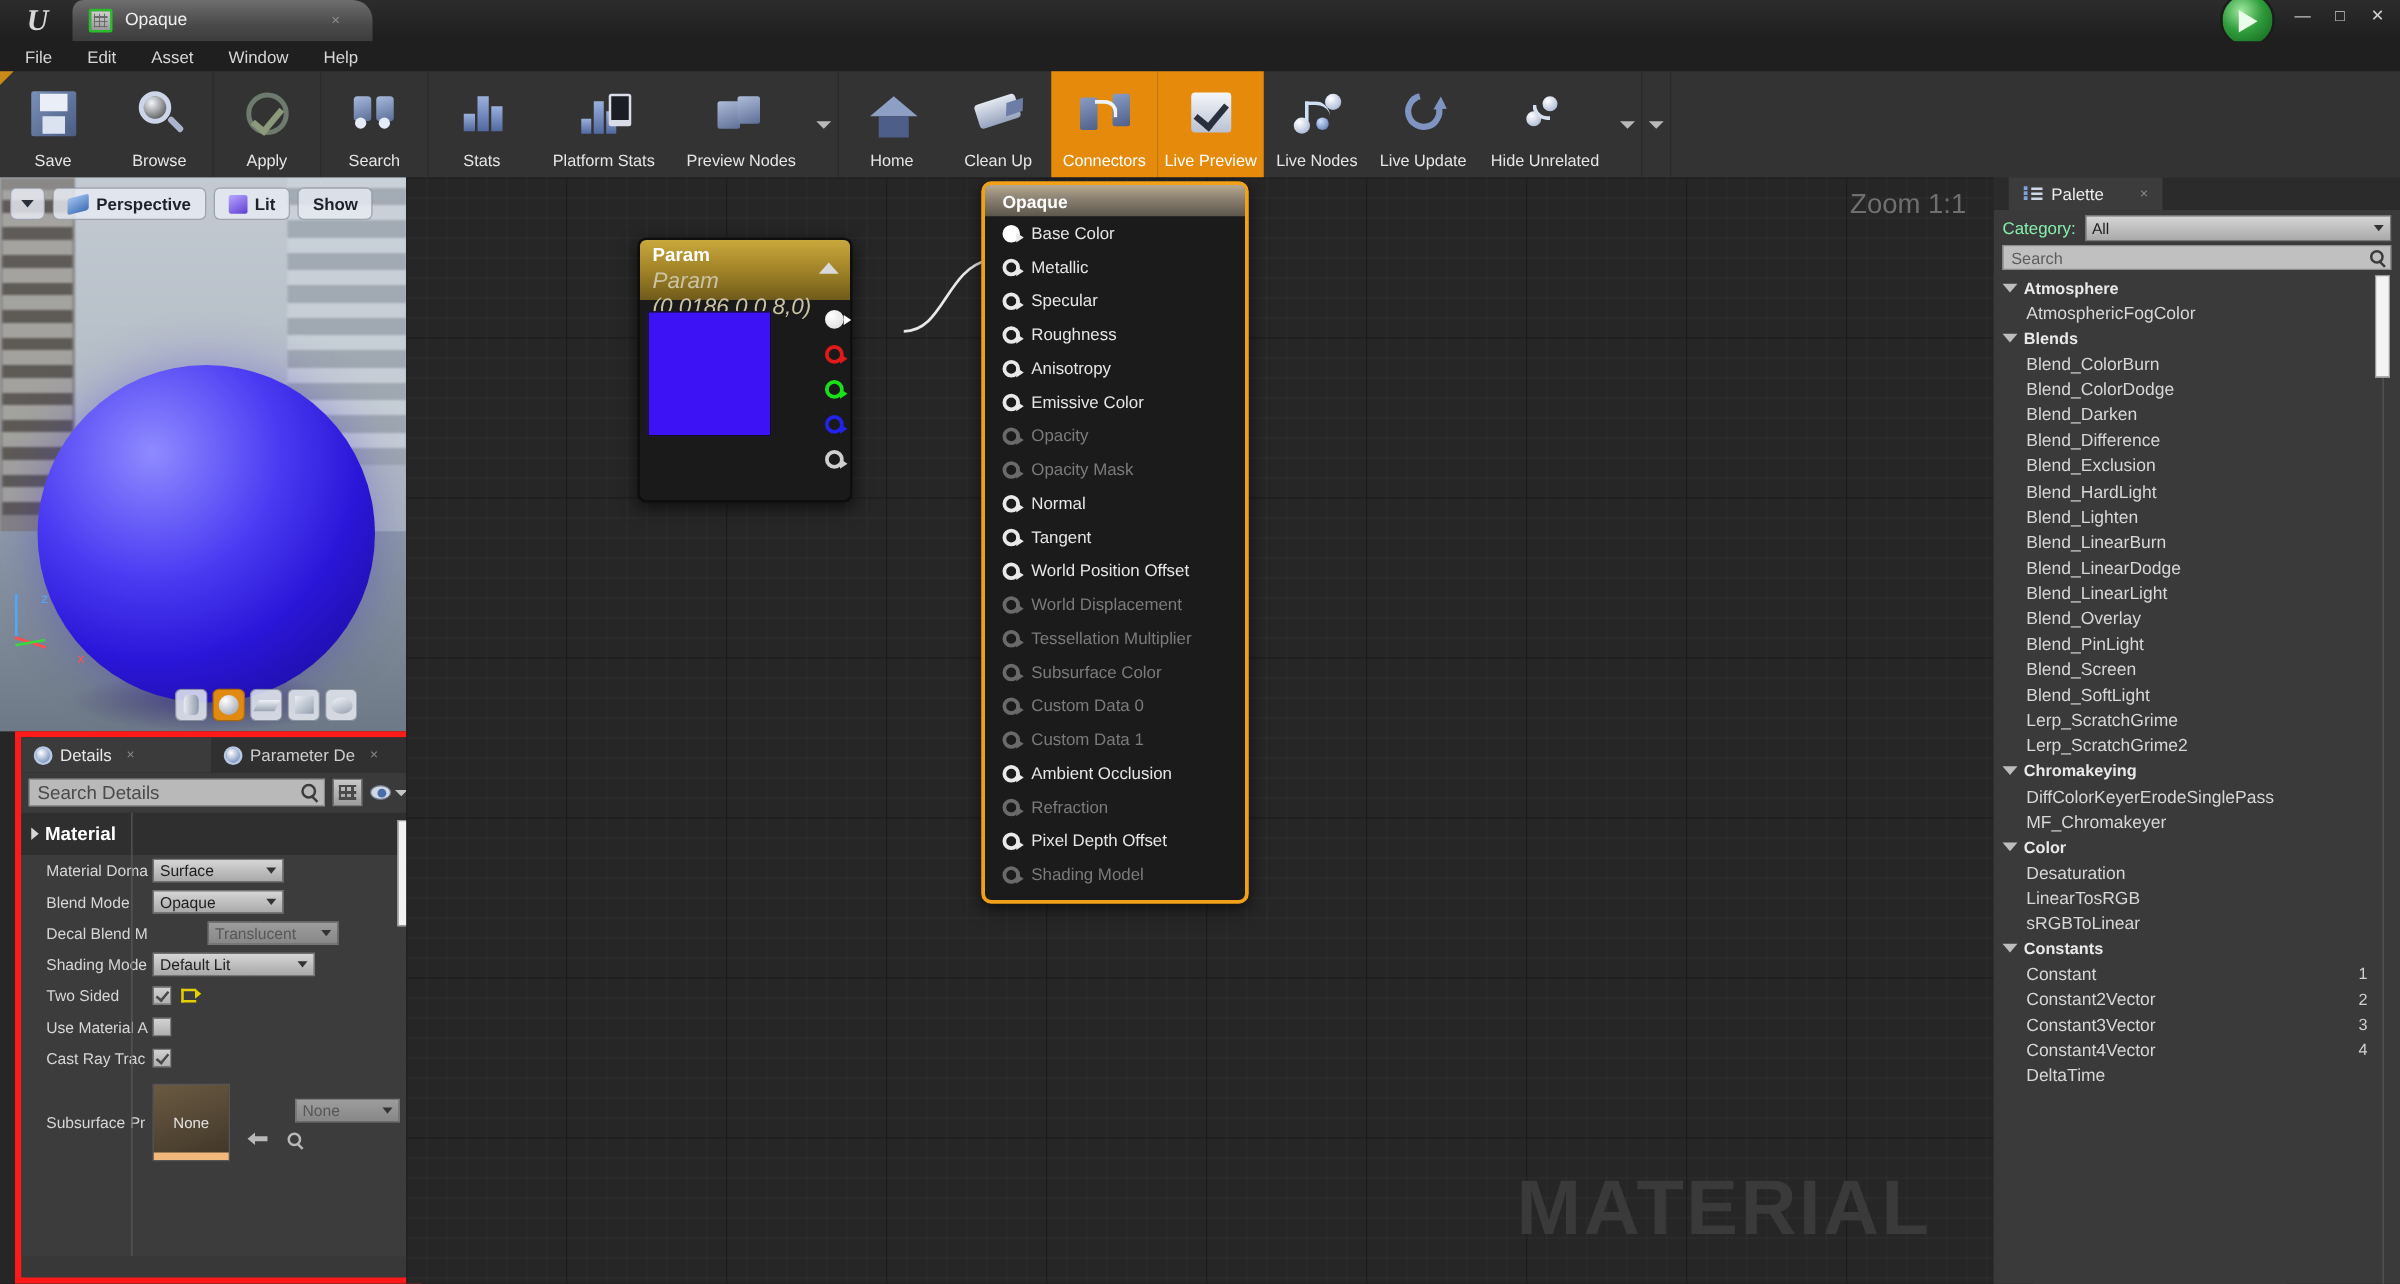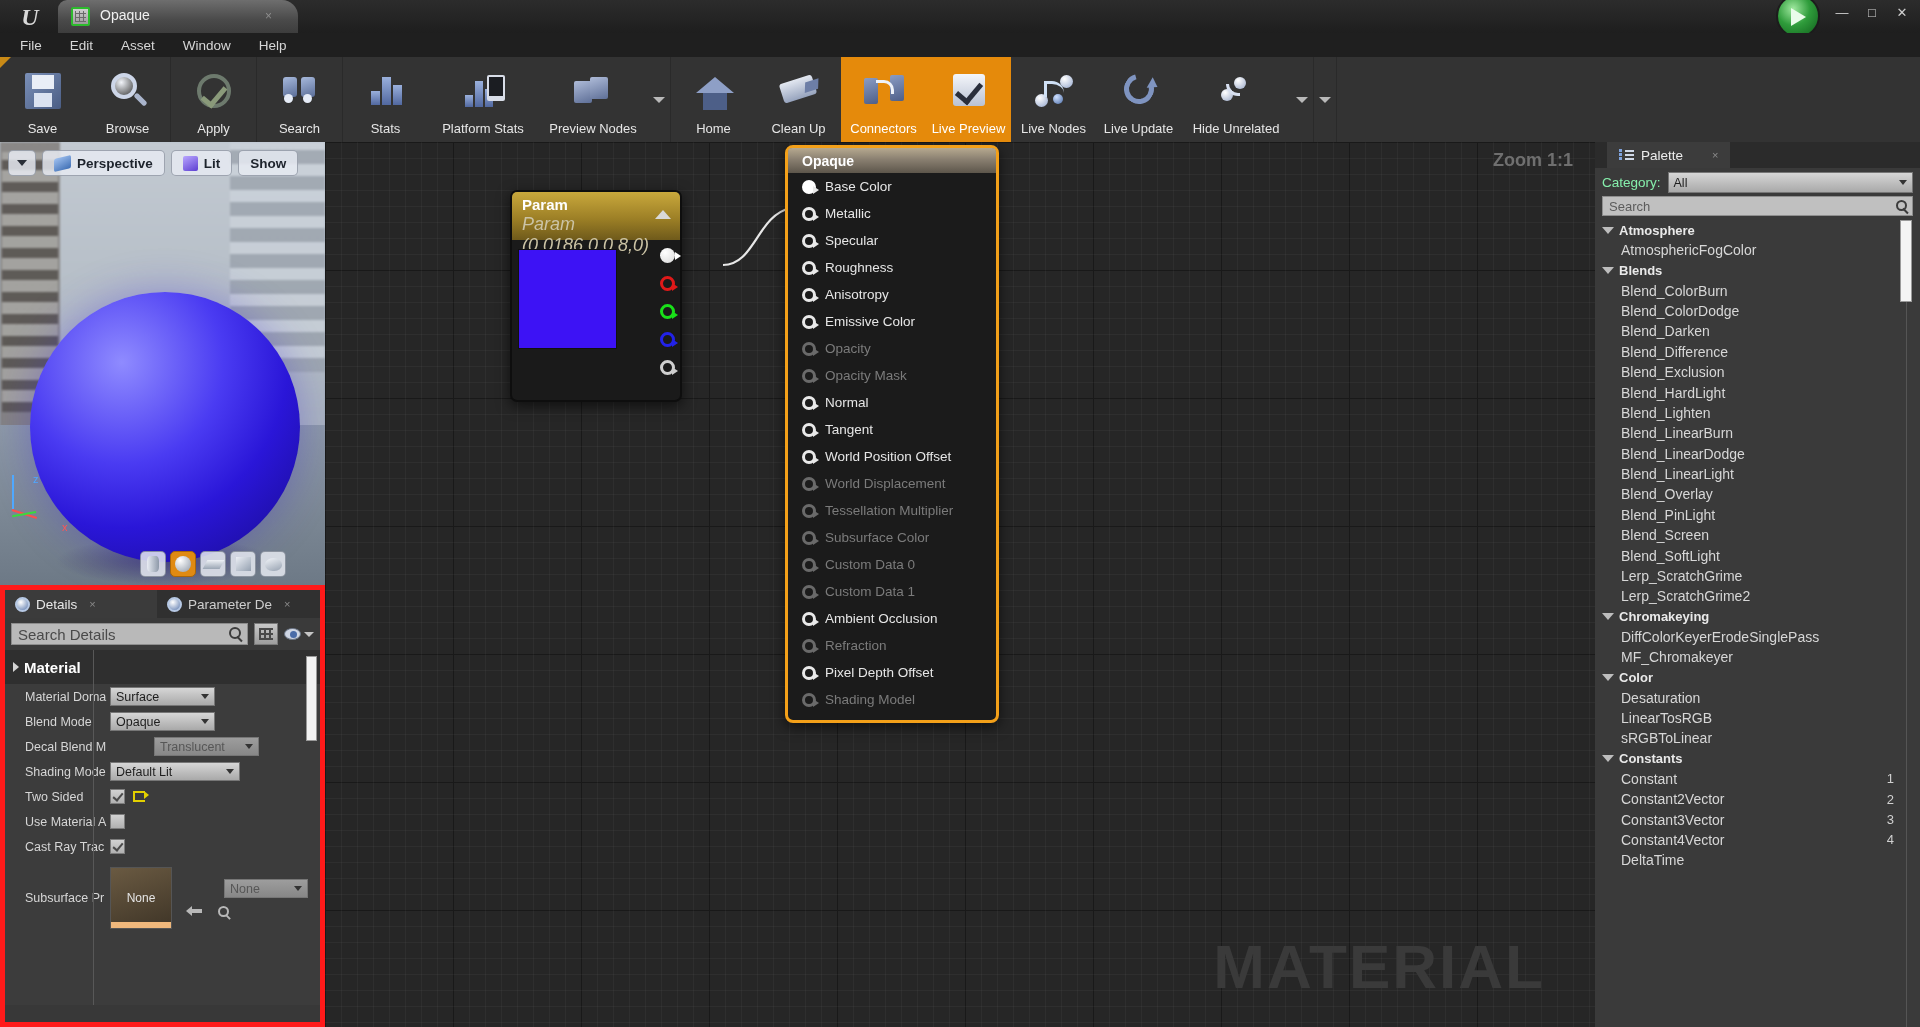--- a/index.html
+++ b/index.html
@@ -186,21 +186,21 @@
   .shape-btn{width:26px;height:26px;border-radius:5px;background:rgba(230,234,241,.85);
     border:1px solid rgba(80,90,105,.55);display:flex;align-items:center;justify-content:center;}
   .shape-btn.sel{background:#e08a12;border-color:#a9660a;}
   .sh-cyl{width:12px;height:16px;background:linear-gradient(90deg,#e8ecf3,#8e99a9);border-radius:3px/5px;}
   .sh-sph{width:16px;height:16px;border-radius:50%;background:radial-gradient(circle at 33% 28%,#fff,#8f99a8);}
   .sh-pln{width:17px;height:9px;background:linear-gradient(180deg,#eef1f6,#9aa5b4);transform:skewX(-28deg);}
   .sh-cub{width:15px;height:14px;background:linear-gradient(140deg,#eceff5,#94a0b0);}
   .sh-pot{width:17px;height:13px;border-radius:50% 50% 45% 45%;background:linear-gradient(160deg,#f2f5f9,#97a2b1);}
 
   
-  .details-wrap{position:absolute;left:0;top:585px;width:325px;height:442px;
+  .details-wrap{position:absolute;left:12px;top:585px;width:325px;height:442px;
     border:5px solid #ff1a1a;background:#383838;}
   .det-tabs{position:relative;height:28px;background:#2b2b2b;}
   .det-tab{position:absolute;top:0;height:28px;display:flex;align-items:center;gap:6px;padding:0 10px;
     font-size:13.5px;color:#e8e8e8;}
   .det-tab.active{background:#3b3b3b;}
   .det-tab.inactive{background:#303030;color:#cfcfcf;}
   .tab-ico{width:15px;height:15px;border-radius:50%;border:2px solid #b6c8e4;background:radial-gradient(circle at 35% 30%,#fff,#5b79ad);}
   .tab-x{font-size:11px;color:#8b8b8b;margin-left:6px;}
   .det-search-row{display:flex;align-items:center;gap:6px;padding:5px 6px;background:#3a3a3a;}
   .det-search{flex:1;height:22px;background:#b9b9b9;border:1px solid #8d8d8d;display:flex;align-items:center;
@@ -245,21 +245,21 @@
   .graph{position:absolute;left:325px;top:142px;width:1270px;height:885px;
     background:#262626;
     background-image:
       linear-gradient(rgba(255,255,255,.035) 1px, transparent 1px),
       linear-gradient(90deg, rgba(255,255,255,.035) 1px, transparent 1px),
       linear-gradient(rgba(0,0,0,.55) 1px, transparent 1px),
       linear-gradient(90deg, rgba(0,0,0,.55) 1px, transparent 1px);
     background-size: 16px 16px, 16px 16px, 128px 128px, 128px 128px;
     overflow:hidden;
   }
-  .zoom-lbl{position:absolute;right:22px;top:8px;font-size:18px;font-weight:bold;color:#6f6f6f;}
+  .zoom-lbl{position:absolute;right:22px;top:8px;font-size:22px;font-weight:normal;color:#6f6f6f;}
   .watermark{position:absolute;right:50px;bottom:25px;font-size:62px;font-weight:bold;color:#3a3a3a;letter-spacing:2px;}
 
   .node{position:absolute;border-radius:7px;background:#1a1a1a;
     box-shadow:0 4px 14px rgba(0,0,0,.6);}
   .node.param{left:185px;top:48px;width:172px;height:212px;border:2px solid #0e0e0e;}
   .node.param .hdr{height:48px;border-top-left-radius:5px;border-top-right-radius:5px;
     background:linear-gradient(180deg,#c9a83c 0%,#9d8026 55%,#6f5a1b 100%);position:relative;padding:4px 10px;}
   .node.param .hdr .t{font-size:15px;font-weight:bold;color:#ffffff;}
   .node.param .hdr .s{font-size:18px;font-style:italic;color:#cbc3a5;margin-top:1px;}
   .node.param .hdr .collapse{position:absolute;right:9px;top:18px;width:0;height:0;

